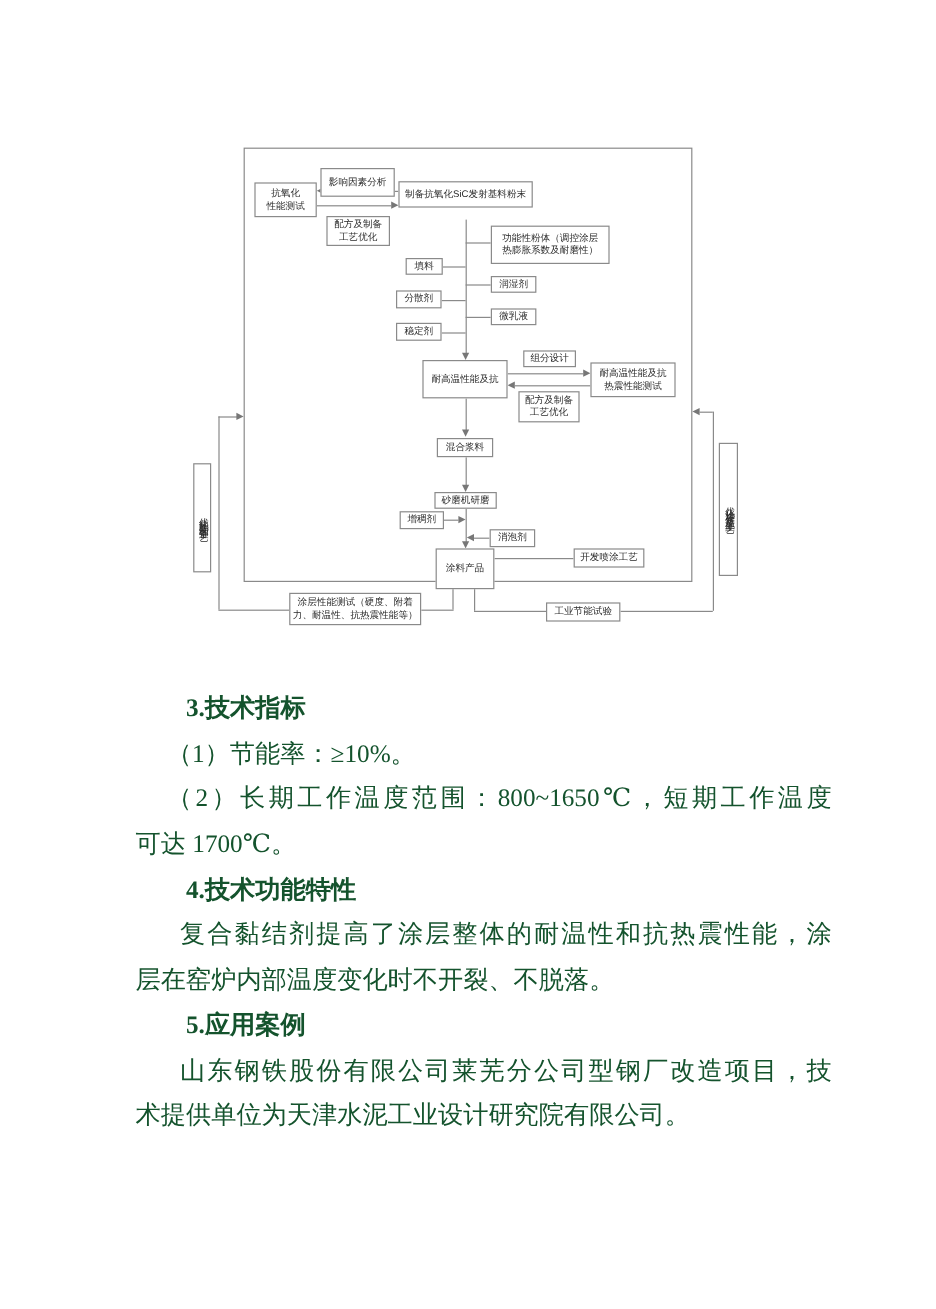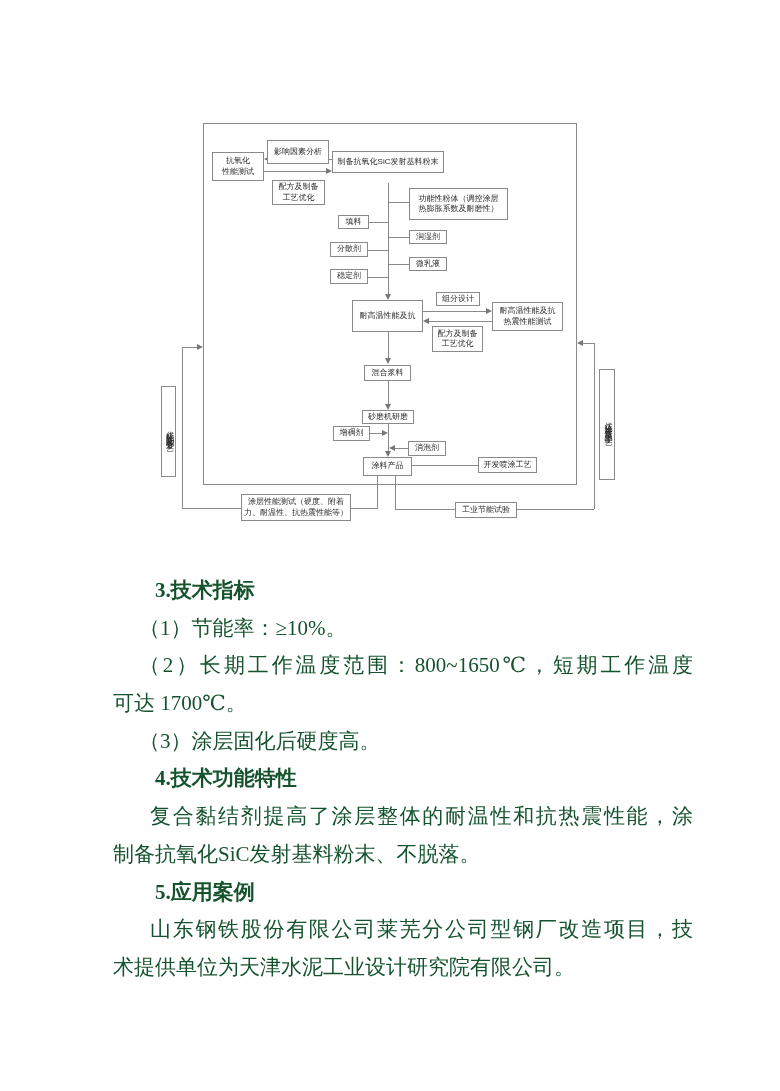--- a/index.html
+++ b/index.html
@@ -65,21 +65,21 @@
     <div class="fc-box" style="left:436px;top:292px;width:44px;height:14px">组分设计</div>
     <div class="fc-box" style="left:352px;top:300px;width:71px;height:32px">耐高温性能及抗</div>
     <div class="fc-box" style="left:492px;top:302px;width:71px;height:29px">耐高温性能及抗
 热震性能测试</div>
     <div class="fc-box" style="left:432px;top:326px;width:51px;height:26px">配方及制备
 工艺优化</div>
     <div class="fc-box" style="left:364px;top:365px;width:47px;height:16px">混合浆料</div>
     <div class="fc-box" style="left:362px;top:410px;width:52px;height:14px">砂磨机研磨</div>
     <div class="fc-box" style="left:333px;top:426px;width:37px;height:15px">增稠剂</div>
     <div class="fc-box" style="left:408px;top:441px;width:38px;height:15px">消泡剂</div>
-    <div class="fc-box" style="left:363px;top:457px;width:49px;height:19px">涂料产品</div>
+    <div class="fc-box" style="left:363px;top:457px;width:49px;height:34px">涂料产品</div>
     <div class="fc-box" style="left:478px;top:457px;width:59px;height:16px">开发喷涂工艺</div>
     <div class="fc-box" style="left:241px;top:494px;width:110px;height:27px">涂层性能测试（硬度、附着
 力、耐温性、抗热震性能等）</div>
     <div class="fc-box" style="left:455px;top:502px;width:62px;height:16px">工业节能试验</div>
     <div class="fc-box vert" style="left:161px;top:386px;width:15px;height:91px">优化配比及制备工艺</div>
     <div class="fc-box vert" style="left:599px;top:369px;width:16px;height:111px">优化涂料生产及施工工艺</div>
 
     <div class="vline" style="left:388px;top:183px;height:113px"></div>
     <div class="arr arr-d" style="left:385px;top:294px"></div>
     <div class="vline" style="left:388px;top:332px;height:27px"></div>
@@ -127,22 +127,21 @@
     <div class="vline" style="left:594px;top:343px;height:166px"></div>
     <div class="hline" style="left:583px;top:343px;width:11px"></div>
     <div class="arr arr-l" style="left:577px;top:340px"></div>
   </div>
 
   <div class="doc">
     <div class="line hd">3.技术指标</div>
     <div class="line ind">（1）节能率：≥10%。</div>
     <div class="line ind jfull">（2）长期工作温度范围：800~1650℃，短期工作温度</div>
     <div class="line">可达 1700℃。</div>
-    <div class="line ind">（3）涂层固化后硬度高。</div>
     <div class="line hd">4.技术功能特性</div>
     <div class="line ind2 jfull">复合黏结剂提高了涂层整体的耐温性和抗热震性能，涂</div>
-    <div class="line">制备抗氧化SiC发射基料粉末、不脱落。</div>
+    <div class="line">层在窑炉内部温度变化时不开裂、不脱落。</div>
     <div class="line hd">5.应用案例</div>
     <div class="line ind2 jfull">山东钢铁股份有限公司莱芜分公司型钢厂改造项目，技</div>
     <div class="line">术提供单位为天津水泥工业设计研究院有限公司。</div>
   </div>
 
 </div>
 
 </body></html>

